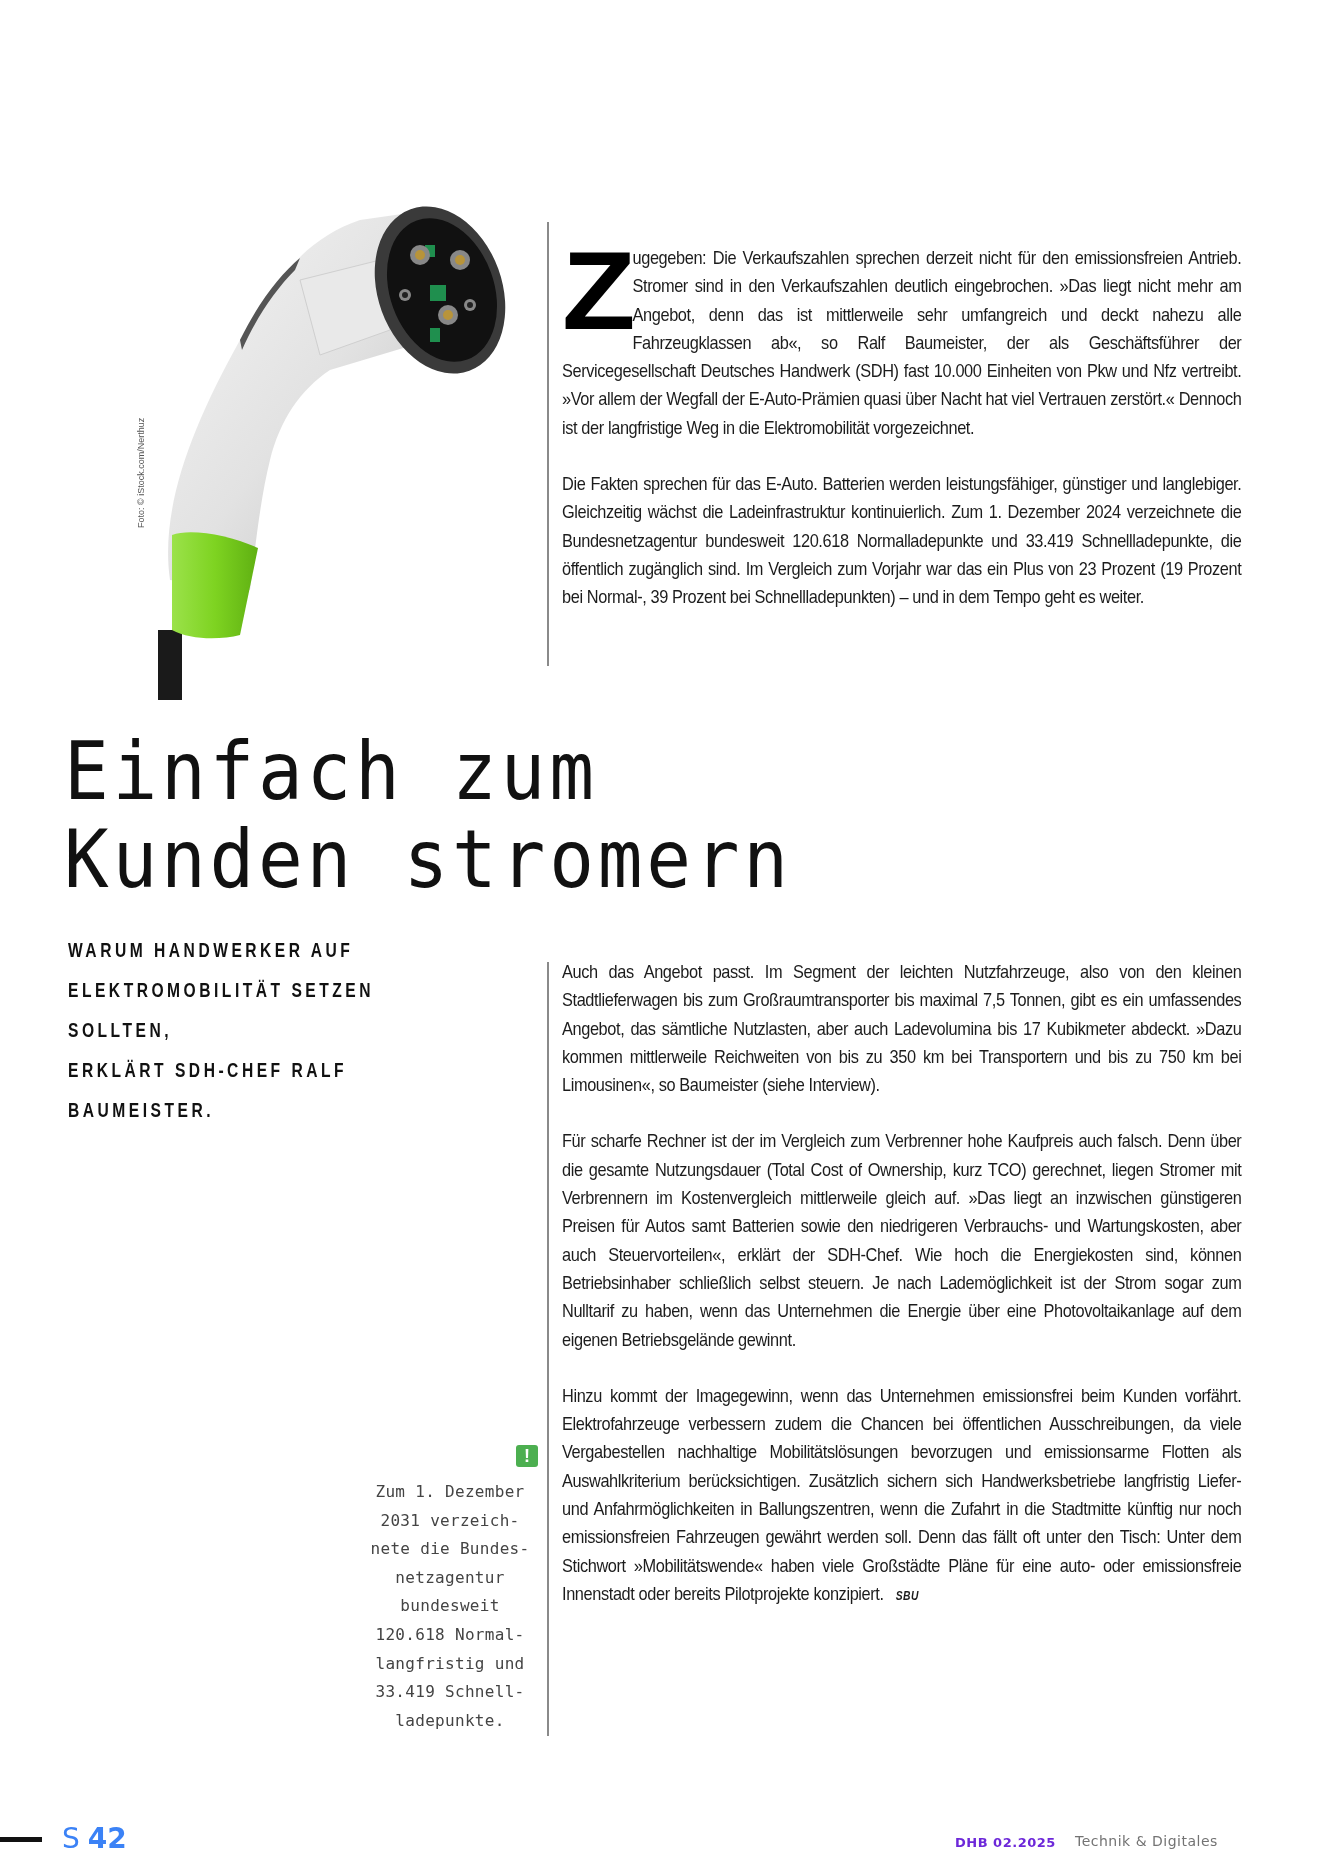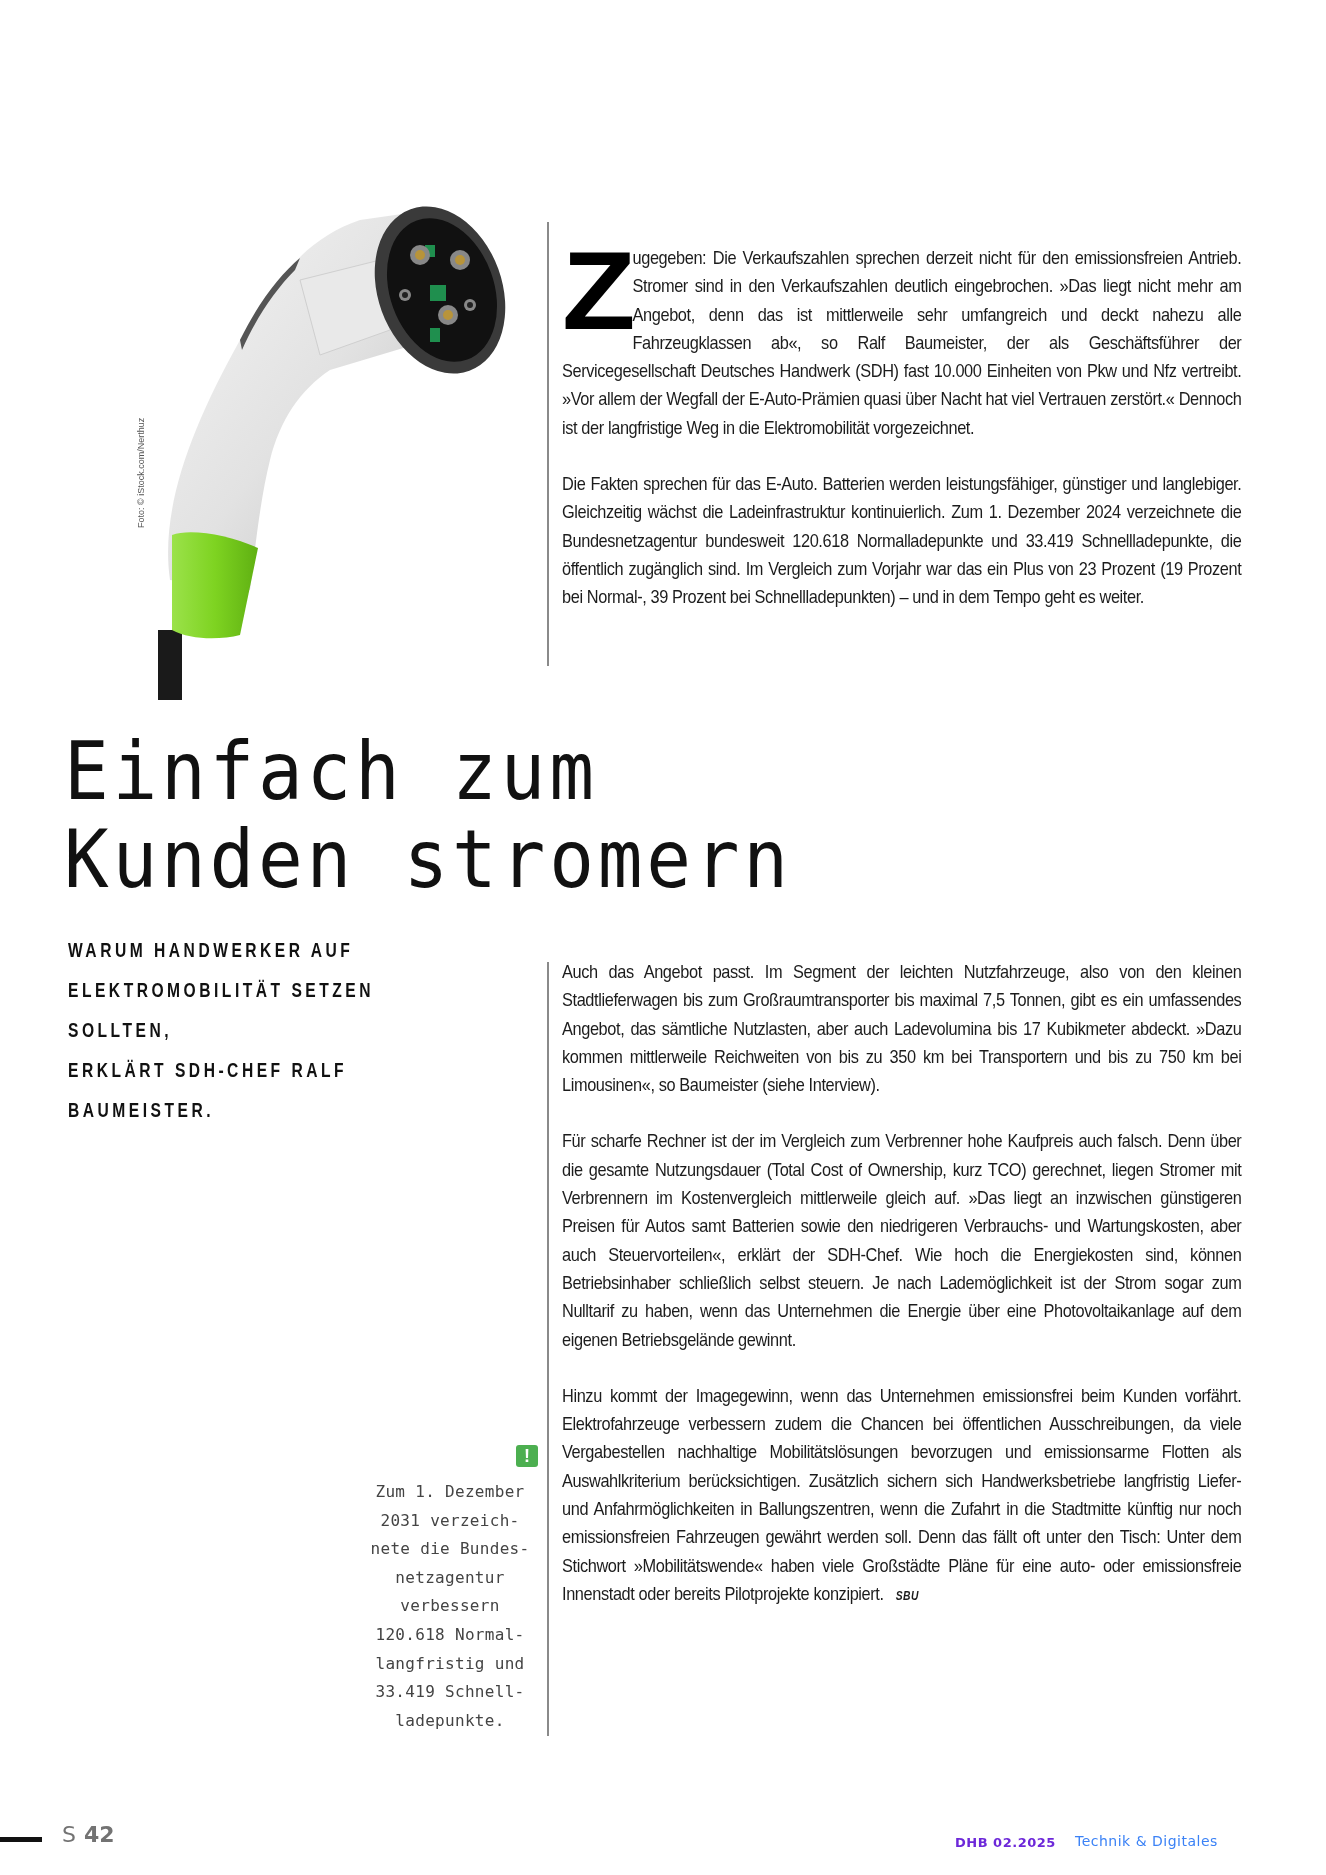--- a/index.html
+++ b/index.html
@@ -59,25 +59,25 @@
     }
     .side-note {
       position: absolute; left: 360px; top: 1478px; width: 180px;
       font-family: "DejaVu Sans Mono", monospace; font-size: 16px; line-height: 28.6px;
       color: #444; text-align: center; letter-spacing: 0.3px;
     }
     .side-note span { display: block; }
 
     
     .footer-rule { position: absolute; left: 0; top: 1837px; width: 42px; height: 5px; background: #111; }
-    .page-num { position: absolute; left: 62px; top: 1822px; font-family: "DejaVu Sans", sans-serif; font-size: 22px; color: #737373; }
+    .page-num { position: absolute; left: 62px; top: 1822px; font-family: "DejaVu Sans", sans-serif; font-size: 28px; color: #3b82f6; }
     .page-num .s { font-weight: normal; margin-right: 8px; }
     .page-num .n { font-weight: bold; }
     .issue { position: absolute; left: 955px; top: 1835px; font-family: "DejaVu Sans", sans-serif; font-size: 13px; font-weight: bold; color: #6d28d9; letter-spacing: 0.5px; }
-    .section { position: absolute; left: 1075px; top: 1833px; font-family: "DejaVu Sans", sans-serif; font-size: 14px; color: #3b82f6; letter-spacing: 0.5px; }
+    .section { position: absolute; left: 1075px; top: 1833px; font-family: "DejaVu Sans", sans-serif; font-size: 14px; color: #737373; letter-spacing: 0.5px; }
 
     .author { font-weight: bold; font-style: italic; font-size: 12px; margin-left: 14px; letter-spacing: 0.5px; }
   </style>
 </head>
 <body>
 
 <div class="photo">
   <svg width="400" height="520" viewBox="0 0 400 520">
     <defs>
       <linearGradient id="bodyGrad" x1="0" y1="0" x2="1" y2="1">
@@ -148,21 +148,21 @@
     <span>Hinzu kommt der Imagegewinn, wenn das Unternehmen emissionsfrei beim Kunden vorfährt. Elektrofahrzeuge verbessern zudem die Chancen bei öffentlichen Ausschreibungen, da viele Vergabestellen nachhaltige Mobilitätslösungen bevorzugen und emissionsarme Flotten als Auswahlkriterium berücksichtigen. Zusätzlich sichern sich Handwerksbetriebe langfristig Liefer- und Anfahrmöglichkeiten in Ballungszentren, wenn die Zufahrt in die Stadtmitte künftig nur noch emissionsfreien Fahrzeugen gewährt werden soll. Denn das fällt oft unter den Tisch: Unter dem Stichwort »Mobilitätswende« haben viele Großstädte Pläne für eine auto- oder emissionsfreie Innenstadt oder bereits Pilotprojekte konzipiert.</span><span class="author">SBU</span>
   </p>
 </div>
 
 <div class="alert-icon">!</div>
 <div class="side-note">
   <span>Zum 1. Dezember</span>
   <span>2031 verzeich-</span>
   <span>nete die Bundes-</span>
   <span>netzagentur</span>
-  <span>verbessern</span>
+  <span>bundesweit</span>
   <span>120.618 Normal-</span>
   <span>langfristig und</span>
   <span>33.419 Schnell-</span>
   <span>ladepunkte.</span>
 </div>
 
 <div class="footer-rule"></div>
 <div class="page-num">
   <span class="s">S</span><span class="n">42</span>
 </div>

